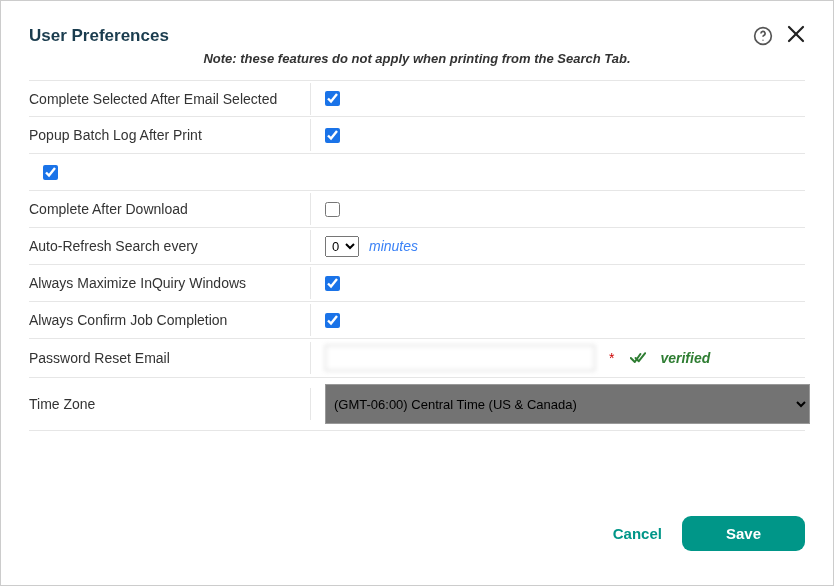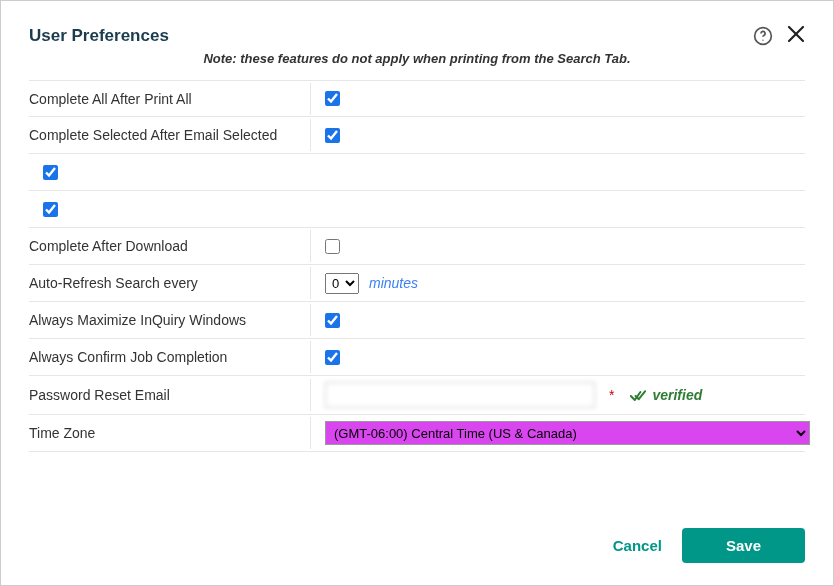--- a/index.html
+++ b/index.html
@@ -97,60 +97,60 @@
     border: 1px solid #ccc;
     background: #fff;
     padding: 0 6px;
     font-size: 13px;
     color: #bbb;
     filter: blur(2px);
   }
   .req-star { color: #c00; font-size: 14px; margin-left:4px; }
   .verified-wrap {
     display: inline-flex;
-    align-items: flex-end;
-    gap: 6px;
+    align-items: center;
+    gap: 14px;
     margin-left: 6px;
   }
   .verified-wrap svg { display:block; }
   .verified-text {
     color: #2e7d32;
     font-weight: 700;
     font-style: italic;
     font-size: 14px;
   }
   .tz-select {
     width: 485px;
-    height: 24px;
+    height: 40px;
     font-size: 13px;
     border: 1px solid #999;
-    background: #d946ef;
+    background: #737373;
     padding: 0 4px;
   }
   .footer {
     position: absolute;
-    bottom: 22px;
+    bottom: 34px;
     right: 28px;
     display: flex;
     align-items: center;
     gap: 20px;
   }
   .btn-cancel {
     color: #009688;
     font-weight: 700;
     font-size: 15px;
     background: none;
     border: none;
     cursor: pointer;
   }
   .btn-save {
     background: #009688;
     color: #fff;
     border: none;
-    border-radius: 4px;
+    border-radius: 9px;
     font-weight: 700;
     font-size: 15px;
     padding: 9px 44px;
     cursor: pointer;
   }
 </style>
 </head>
 <body>
 
 <div class="dialog">
@@ -171,35 +171,30 @@
           <line x1="16" y1="2" x2="2" y2="16"></line>
         </svg>
       </span>
     </div>
   </div>
 
   <div class="note">Note: these features do not apply when printing from the Search Tab.</div>
 
   <div class="prefs">
 
-    <div class="row">
-      <div class="label-cell">Complete All After Print All</div>
-      <div class="control-cell">
-        <input type="checkbox" checked="" style="">
-      </div>
-    </div>
 
     <div class="row">
       <div class="label-cell">Complete Selected After Email Selected</div>
       <div class="control-cell">
         <input type="checkbox" checked="" style="">
       </div>
     </div>
 
     <div class="row">
+      <div class="label-cell">Popup Batch Log After Print</div>
       <div class="control-cell">
         <input type="checkbox" checked="" style="">
       </div>
     </div>
 
     <div class="row">
       <div class="control-cell">
         <input type="checkbox" checked="" style="">
       </div>
     </div>

